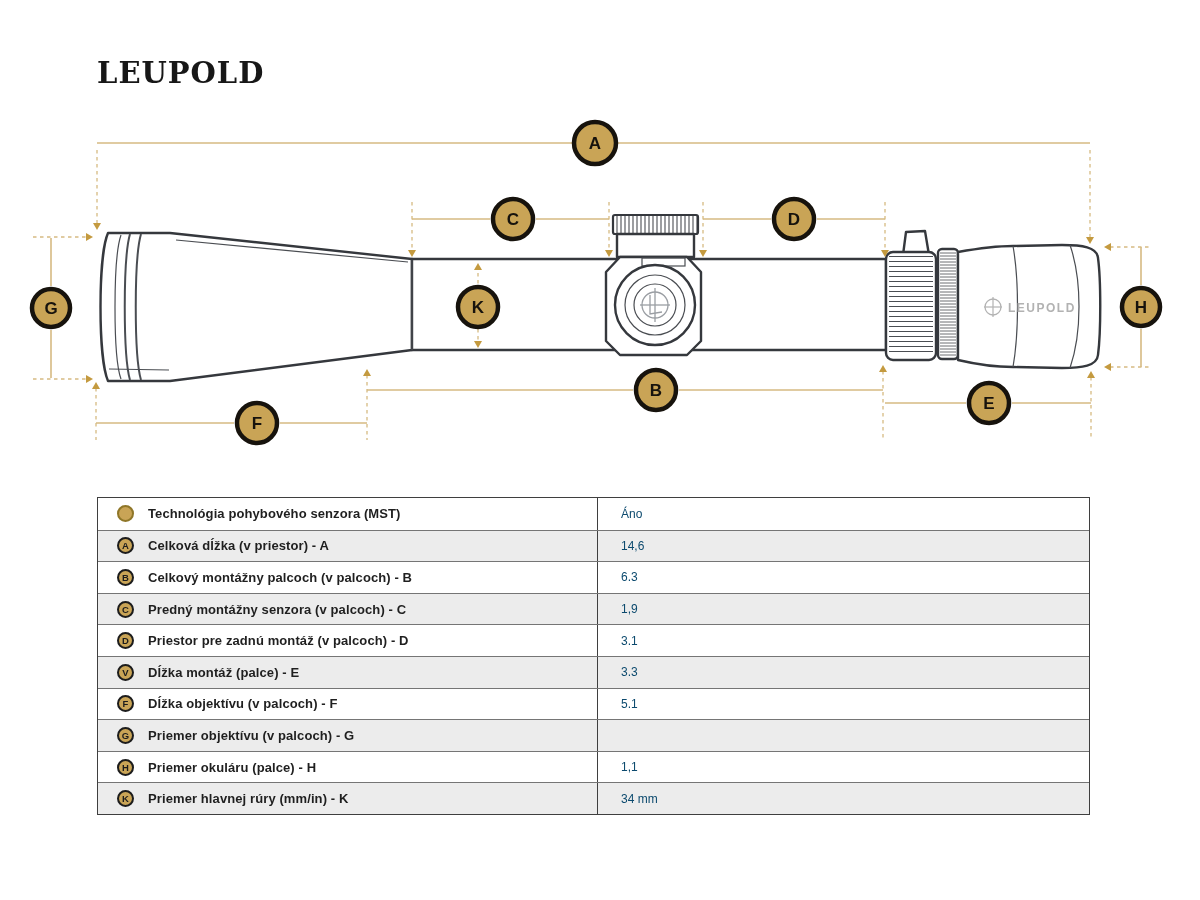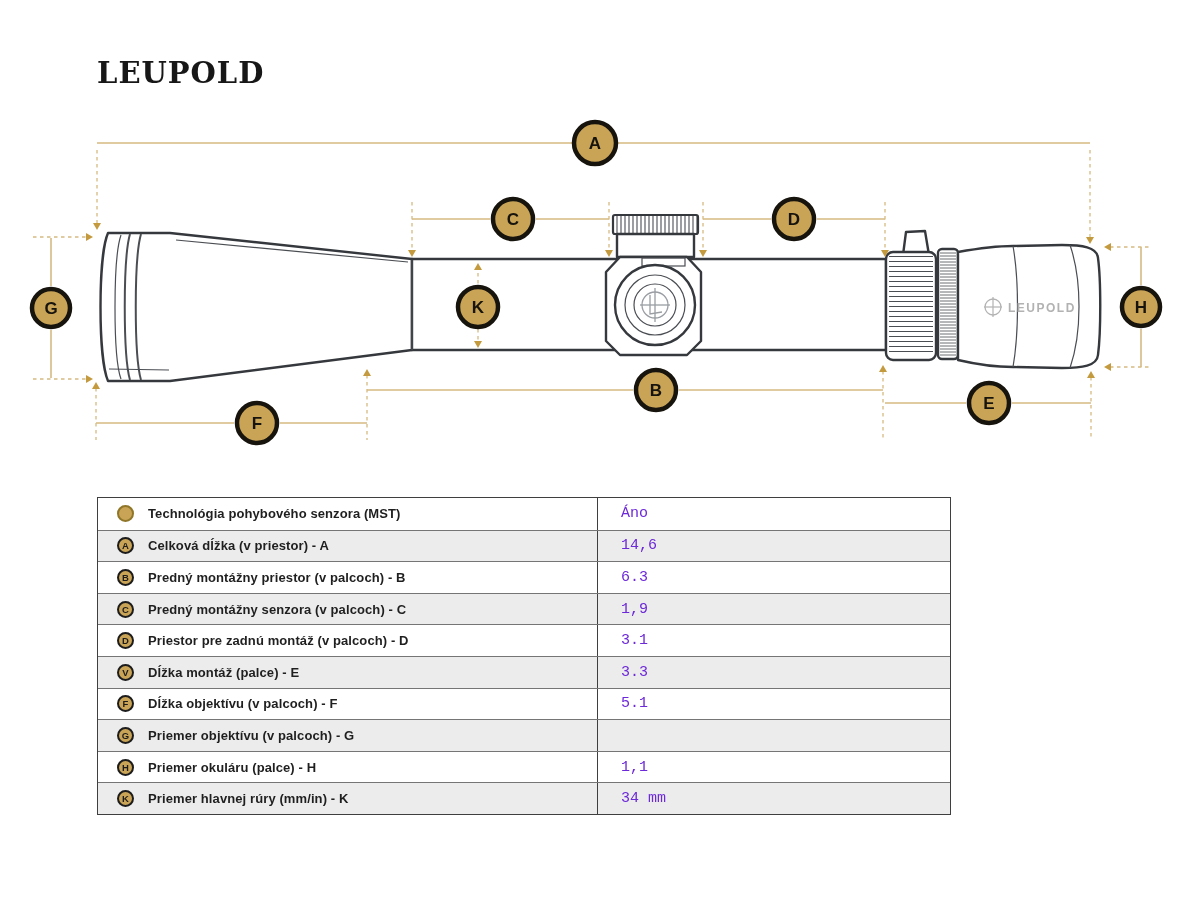--- a/index.html
+++ b/index.html
@@ -25,28 +25,28 @@
   .dim{stroke:var(--line-gold);stroke-width:1.6;fill:none;}
   .dimdash{stroke:var(--line-gold);stroke-width:1.3;fill:none;stroke-dasharray:3.5 3.5;}
   .arrow{fill:var(--arrow-gold);stroke:none;}
   .badge-c{fill:var(--gold);stroke:#17130d;stroke-width:4.5;}
   .badge-t{font:bold 17px "Liberation Sans",sans-serif;fill:#17130d;text-anchor:middle;}
   .gray-mark{stroke:#9a9ea3;stroke-width:1.3;fill:none;}
   .wordmark{font:bold 12px "Liberation Sans",sans-serif;fill:var(--logo-gray);letter-spacing:1.5px;}
 
   
   .spec-table{
-    position:absolute;left:97px;top:497px;width:854px;
+    position:absolute;left:97px;top:497px;width:993px;
     border:1.5px solid #3f3f3f;background:#fff;
   }
   .t-row{display:flex;height:31.6px;align-items:stretch;border-top:1px solid #757575;background:#fff;}
   .t-row:first-child{border-top:none;}
   .t-row.alt{background:var(--alt-row);}
   .t-cell-label{width:500px;display:flex;align-items:center;border-right:1px solid #3f3f3f;padding-left:19px;}
-  .t-cell-value{flex:1;display:flex;align-items:center;padding-left:23px;font-size:15px;color:#6d28d9;font-family:Liberation Mono, monospace;}
+  .t-cell-value{flex:1;display:flex;align-items:center;padding-left:23px;font-size:12px;color:#0c4a6e;}
   .t-badge{
     width:17px;height:17px;border-radius:50%;background:var(--gold);
     border:2px solid #1c1c1c;display:flex;align-items:center;justify-content:center;
     font-size:9.5px;font-weight:bold;color:#1c1c1c;flex:0 0 auto;
   }
   .t-badge.plain{border-color:#8f7628;}
   .t-label{margin-left:14px;font-size:13px;font-weight:bold;color:#1f1f1f;letter-spacing:.1px;}
 </style>
 </head>
 <body>
@@ -229,21 +229,21 @@
       <div class="t-row alt">
     <div class="t-cell-label">
       <span class="t-badge">A</span>
       <span class="t-label">Celková dĺžka (v priestor) - A</span>
     </div>
     <div class="t-cell-value">14,6</div>
   </div>
       <div class="t-row">
     <div class="t-cell-label">
       <span class="t-badge">B</span>
-      <span class="t-label">Predný montážny priestor (v palcoch) - B</span>
+      <span class="t-label">Celkový montážny palcoch (v palcoch) - B</span>
     </div>
     <div class="t-cell-value">6.3</div>
   </div>
       <div class="t-row alt">
     <div class="t-cell-label">
       <span class="t-badge">C</span>
       <span class="t-label">Predný montážny senzora (v palcoch) - C</span>
     </div>
     <div class="t-cell-value">1,9</div>
   </div>

